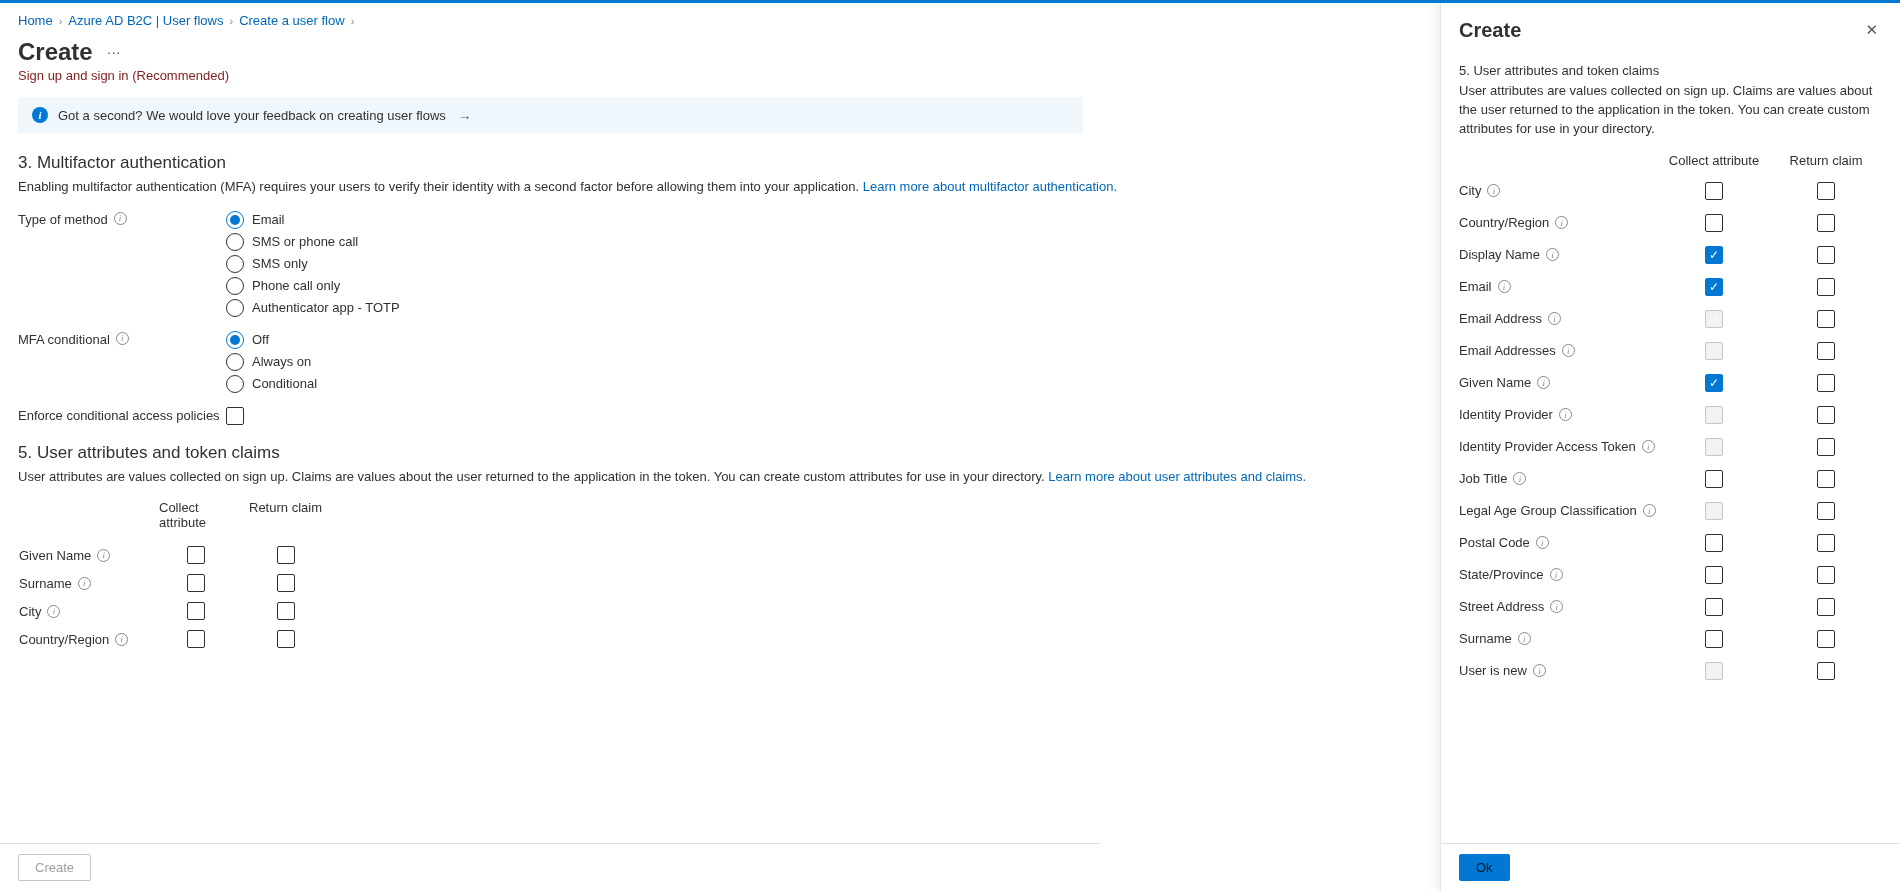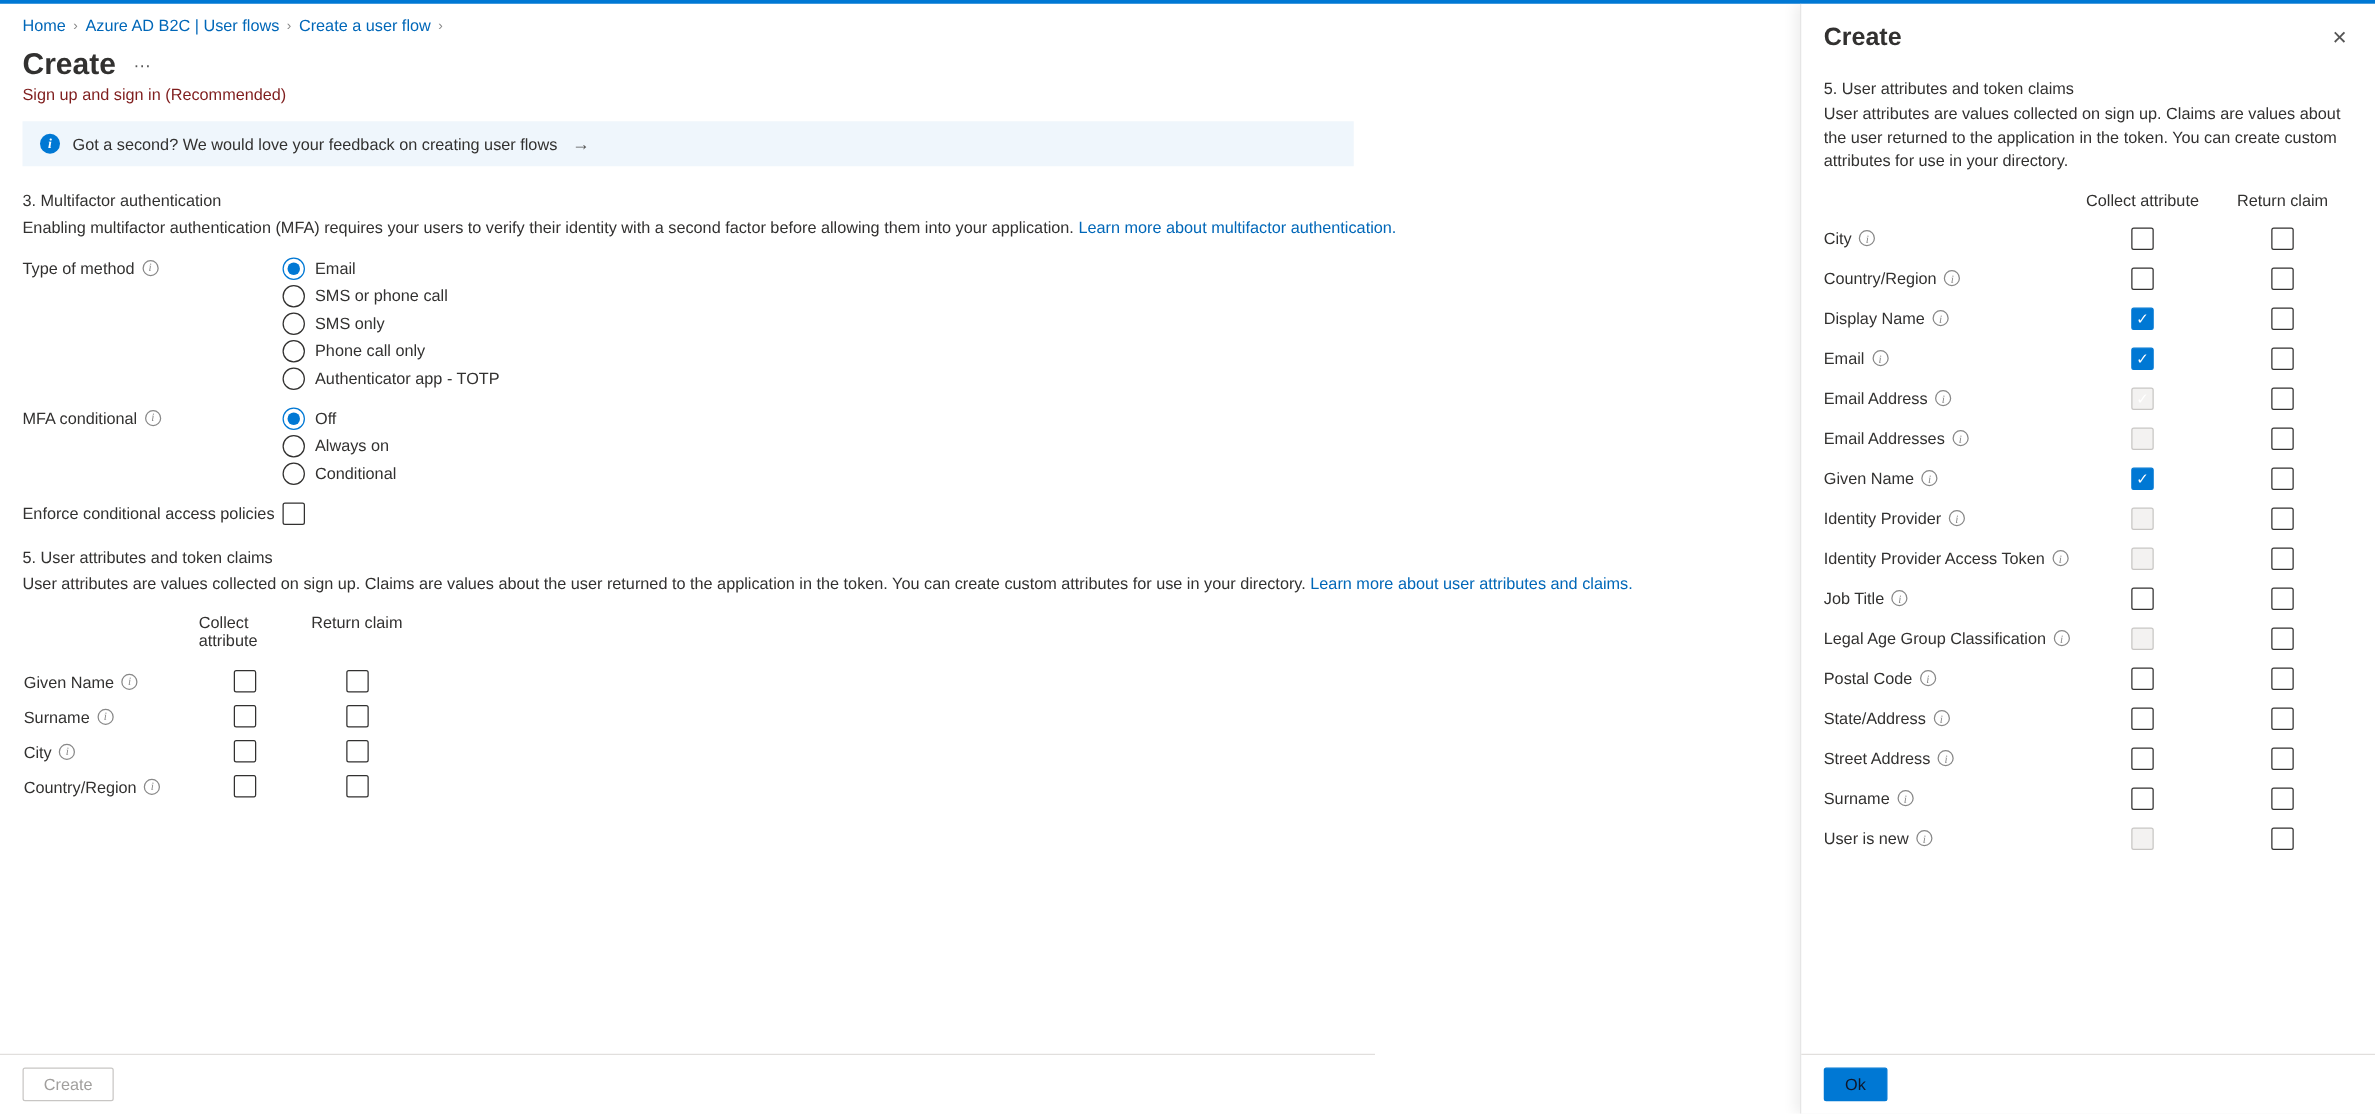--- a/index.html
+++ b/index.html
@@ -85,21 +85,21 @@
       align-items: center;
       justify-content: center;
       font-style: italic;
       font-family: Georgia, serif;
       flex-shrink: 0;
     }
     .arrow-right { color: #555; font-size: 14px; margin-left: 2px;}
 
     
     .section-title {
-      font-size: 13px;
+      font-size: 17px;
       color: #323130;
       margin-bottom: 4px;
       margin-top: 18px;
     }
     .section-desc {
       font-size: 13px;
       color: #323130;
       margin-bottom: 14px;
       line-height: 1.5;
     }
@@ -108,21 +108,20 @@
     .form-row {
       display: flex;
       align-items: flex-start;
       margin-bottom: 14px;
     }
     .form-label {
       width: 208px;
       flex-shrink: 0;
       padding-top: 1px;
       display: flex;
-      align-items: center;
       gap: 6px;
     }
     .radio-group {
       display: flex;
       flex-direction: column;
       gap: 4px;
     }
     .radio-item {
       display: flex;
       align-items: center;
@@ -642,21 +641,21 @@
             </div>
             <div class="cell">
               <span class="checkbox"></span>
             </div>
             <div class="cell">
               <span class="checkbox"></span>
             </div>
           </div>
           <div class="row">
             <div class="name">
-              <span>State/Address</span>
+              <span>State/Province</span>
               <span class="info-i">i</span>
             </div>
             <div class="cell">
               <span class="checkbox"></span>
             </div>
             <div class="cell">
               <span class="checkbox"></span>
             </div>
           </div>
           <div class="row">

